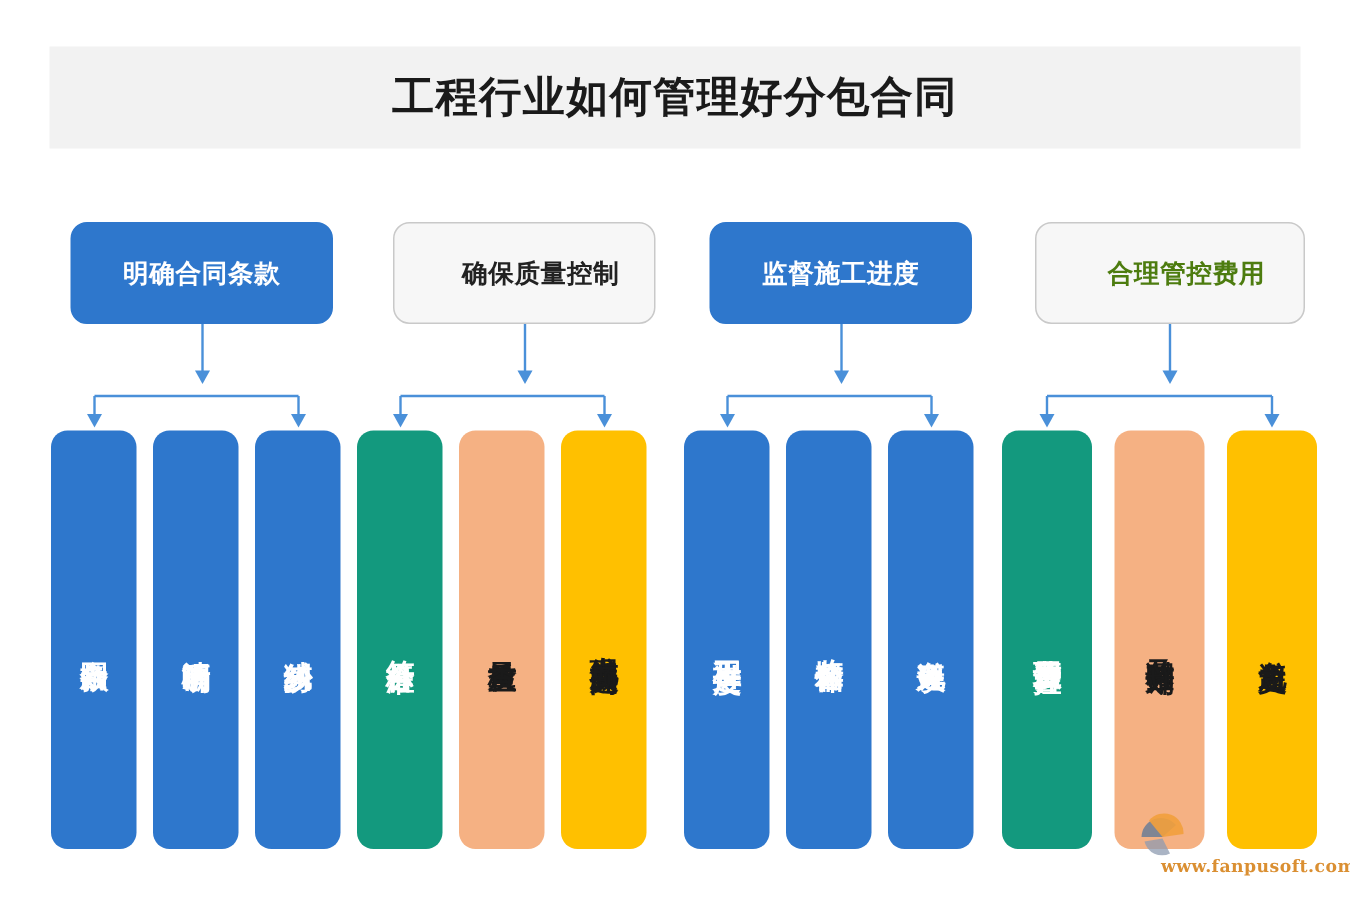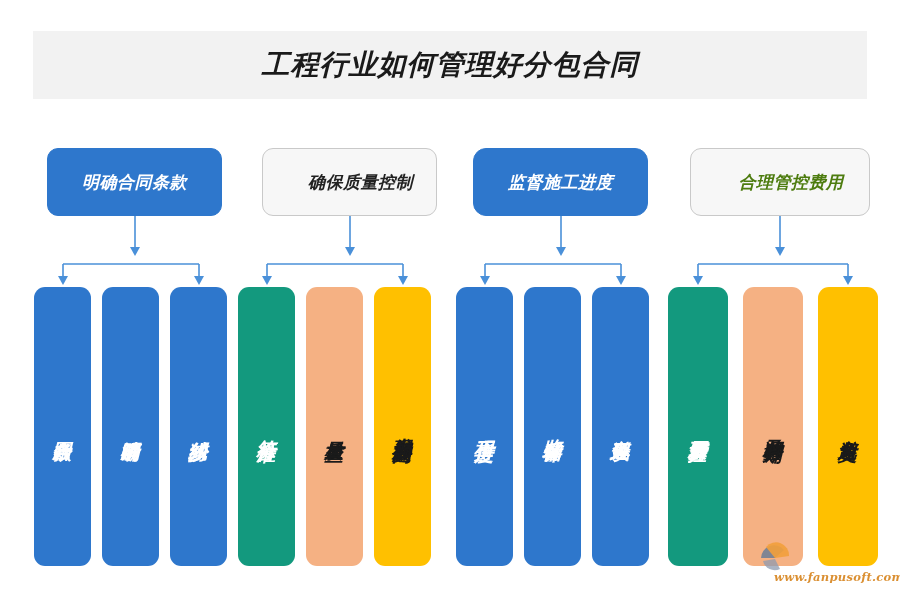--- a/index.html
+++ b/index.html
@@ -11,21 +11,20 @@
     height: 600px;
     background: #ffffff;
     font-family: "DejaVu Sans", "Liberation Sans", sans-serif;
     overflow: hidden;
   }
   #canvas {
     position: relative;
     width: 900px;
     height: 600px;
     background: #ffffff;
-    font-style: italic;
   }
 
   
   .title-band {
     position: absolute;
     left: 33px;
     top: 31px;
     width: 834px;
     height: 68px;
     background: #f2f2f2;
@@ -179,21 +178,21 @@
       <svg class="connector" width="160" height="75" style="left: 254.5px; top: 216px;">
         <line x1="95" y1="0" x2="95" y2="32" stroke="#4a90d9" stroke-width="1.6"></line>
         <polygon points="90,31 100,31 95,40" fill="#4a90d9"></polygon>
         <line x1="12" y1="48" x2="148" y2="48" stroke="#4a90d9" stroke-width="1.6"></line>
         <line x1="12" y1="48" x2="12" y2="61" stroke="#4a90d9" stroke-width="1.6"></line>
         <polygon points="7,60 17,60 12,69" fill="#4a90d9"></polygon>
         <line x1="148" y1="48" x2="148" y2="61" stroke="#4a90d9" stroke-width="1.6"></line>
         <polygon points="143,60 153,60 148,69" fill="#4a90d9"></polygon>
         <line x1="80" y1="48" x2="80" y2="48" stroke="#4a90d9" stroke-width="1.6"></line>
       </svg>
-      <div class="cat-box filled" style="left: 473px; top: 148px; width: 175px; background: rgb(46, 119, 204); border-color: rgb(46, 119, 204); border-radius: 13px;">
+      <div class="cat-box filled" style="left: 473px; top: 148px; width: 175px; background: rgb(46, 119, 204); border-color: rgb(46, 119, 204);">
         <span class="cat-label" style="color: rgb(255, 255, 255);">监督施工进度</span>
       </div>
       <div class="bar" style="left: 456px; top: 287px; width: 57px; height: 279px; background: rgb(46, 119, 204);">
         <span class="bar-label" style="color: rgb(255, 255, 255);">工程进度</span>
       </div>
       <div class="bar" style="left: 524px; top: 287px; width: 57px; height: 279px; background: rgb(46, 119, 204);">
         <span class="bar-label" style="color: rgb(255, 255, 255);">监督和评估</span>
       </div>
       <div class="bar" style="left: 592px; top: 287px; width: 57px; height: 279px; background: rgb(46, 119, 204);">
         <span class="bar-label" style="color: rgb(255, 255, 255);">避免延误</span>

